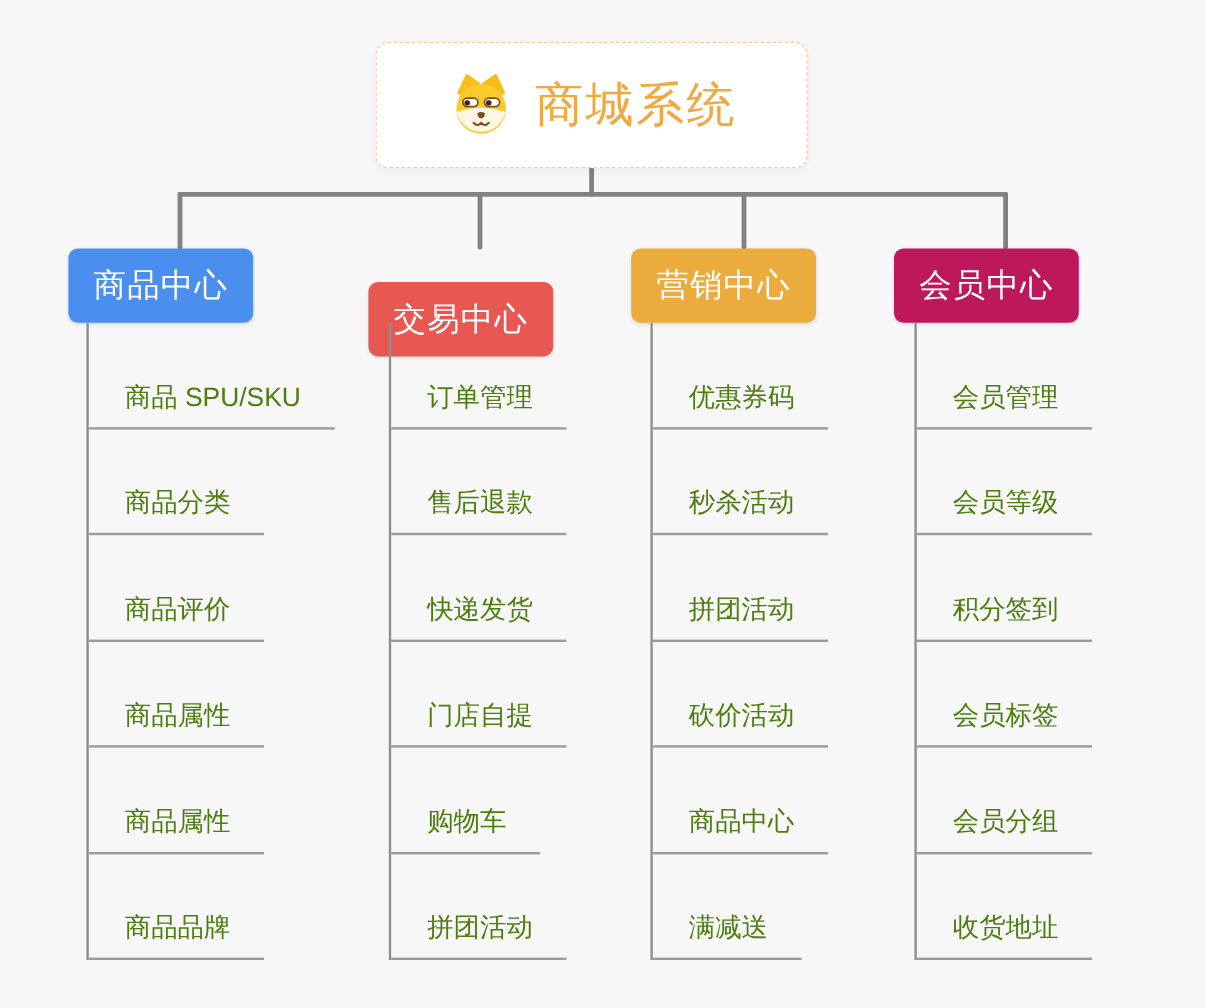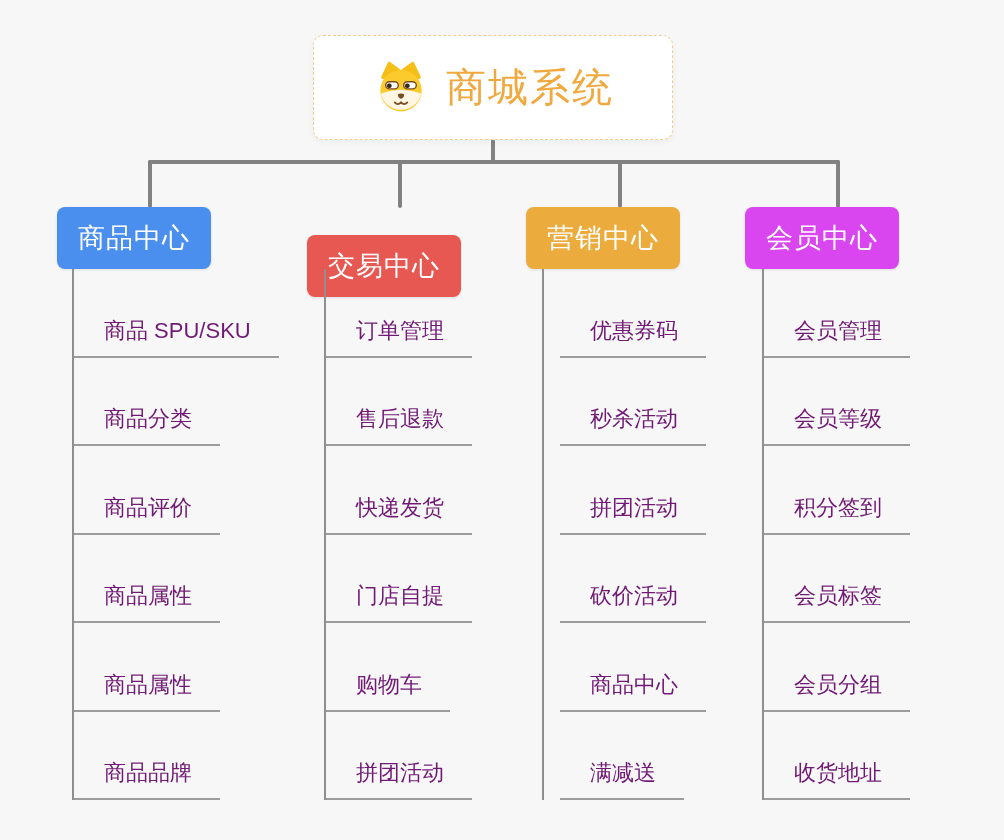--- a/index.html
+++ b/index.html
@@ -60,46 +60,46 @@
     letter-spacing: 1px;
     display: flex;
     align-items: center;
     justify-content: center;
     box-shadow: 0 1px 3px rgba(0,0,0,0.10);
     white-space: nowrap;
   }
   .branch-1 { left: 57px;  background: #4a8fee; }
   .branch-2 { left: 307px; background: #e75852; margin-top: 28px; }
   .branch-3 { left: 526px; background: #ebab3d; }
-  .branch-4 { left: 745px; background: #d946ef; }
+  .branch-4 { left: 745px; background: #be185d; }
 
   
   .column {
     position: absolute;
     top: 269px;
     height: 531px;
     border-left: 2px solid #8f8f8f;
     display: flex;
     flex-direction: column;
   }
   .col-1 { left: 72px; }
   .col-2 { left: 324px; }
-  .col-3 { left: 542px; padding-left: 16px; }
+  .col-3 { left: 542px; }
   .col-4 { left: 762px; }
   .slot {
     height: 88.5px;
     display: flex;
     align-items: flex-end;
   }
   .child-item {
     display: inline-block;
     border-bottom: 2px solid #9c9c9c;
     padding: 0 28px 10px 30px;
     font-size: 22px;
-    color: #701a75;
+    color: #4d7c0f;
     white-space: nowrap;
   }
 </style>
 </head>
 <body>
 
 <div class="canvas">
 
   <div class="conn root-stub"></div>
   <div class="conn bus"></div>

